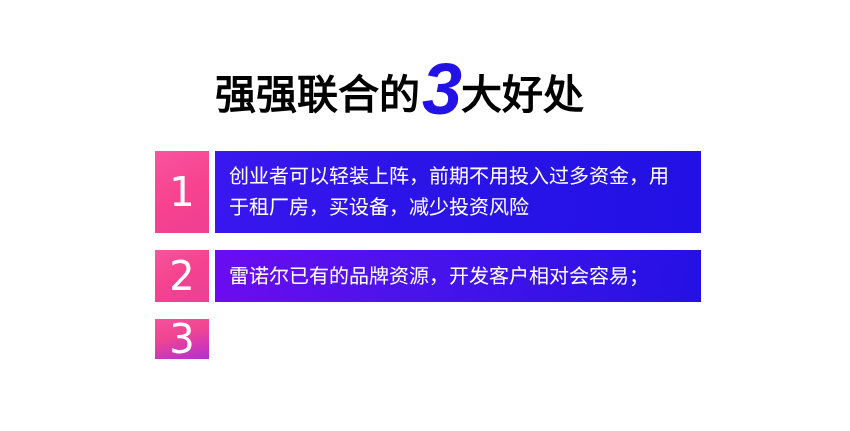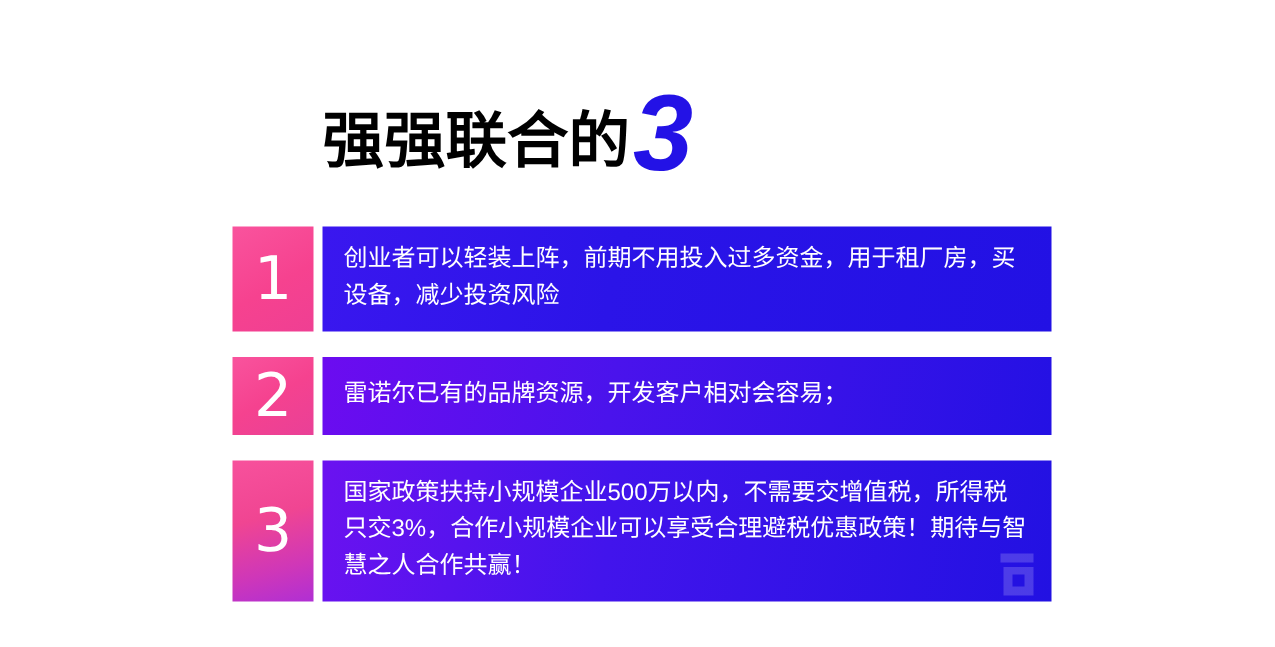--- a/index.html
+++ b/index.html
@@ -84,21 +84,21 @@
     background: linear-gradient(150deg, #f9539d 0%, #f5428f 50%, #e94097 100%);
   }
   .num-box.n3 {
     background: linear-gradient(165deg, #f7519c 0%, #f04592 40%, #cf37b8 75%, #b02fd4 100%);
   }
 
   .text-box {
     flex: 1 1 auto;
     margin-left: 6px;
     color: #ffffff;
-    font-size: 16px;
+    font-size: 20px;
     line-height: 1.55;
     padding: 10px 14px 10px 14px;
     display: flex;
     align-items: center;
     box-sizing: border-box;
     position: relative;
     overflow: hidden;
   }
   .text-box.t1 {
     background: linear-gradient(100deg, #3a17ef 0%, #2b14e8 40%, #2211e4 100%);
@@ -154,45 +154,38 @@
   }
 </style>
 </head>
 <body>
 
 <div class="slide">
 
   <div class="title-block">
     <span class="title-seg">强强联合的</span>
       <span class="title-number">3</span>
+      <span class="title-seg">大好处</span>
   </div>
 
   <div class="rows">
 
     <div class="benefit-row">
       <div class="num-box n1">1</div>
       <div class="text-box t1">
         <p>创业者可以轻装上阵，前期不用投入过多资金，用于租厂房，买设备，减少投资风险</p>
       </div>
     </div>
 
     <div class="benefit-row">
       <div class="num-box n2">2</div>
       <div class="text-box t2">
         <p>雷诺尔已有的品牌资源，开发客户相对会容易；</p>
       </div>
     </div>
 
     <div class="benefit-row">
       <div class="num-box n3">3</div>
-      <div class="text-box t3">
-        <p>国家政策扶持小规模企业500万以内，不需要交增值税，所得税只交3%，合作小规模企业可以享受合理避税优惠政策！期待与智慧之人合作共赢！</p>
-        <div class="watermark">
-          <div class="wm-bar"></div>
-          <div class="wm-body"></div>
-          <div class="wm-inner"></div>
-        </div>
-      </div>
     </div>
 
   </div>
 
 </div>
 
 </body></html>

